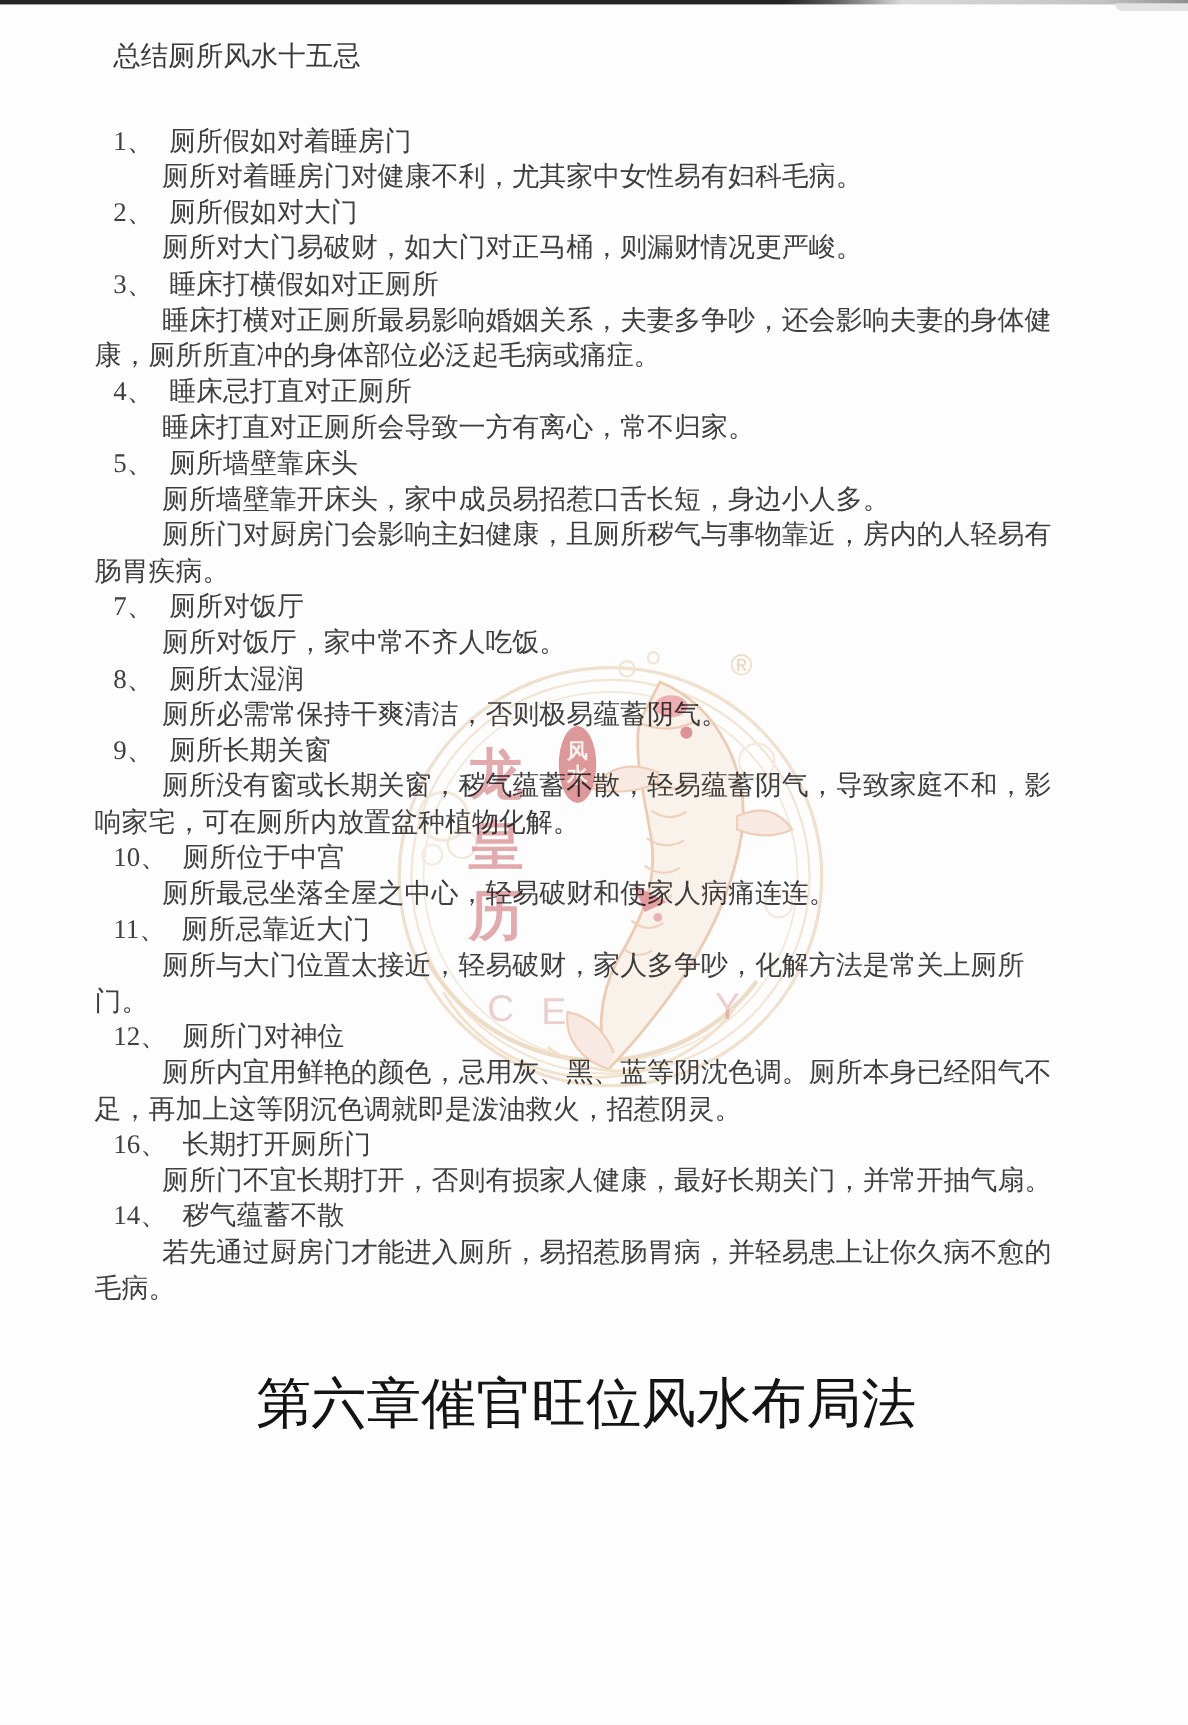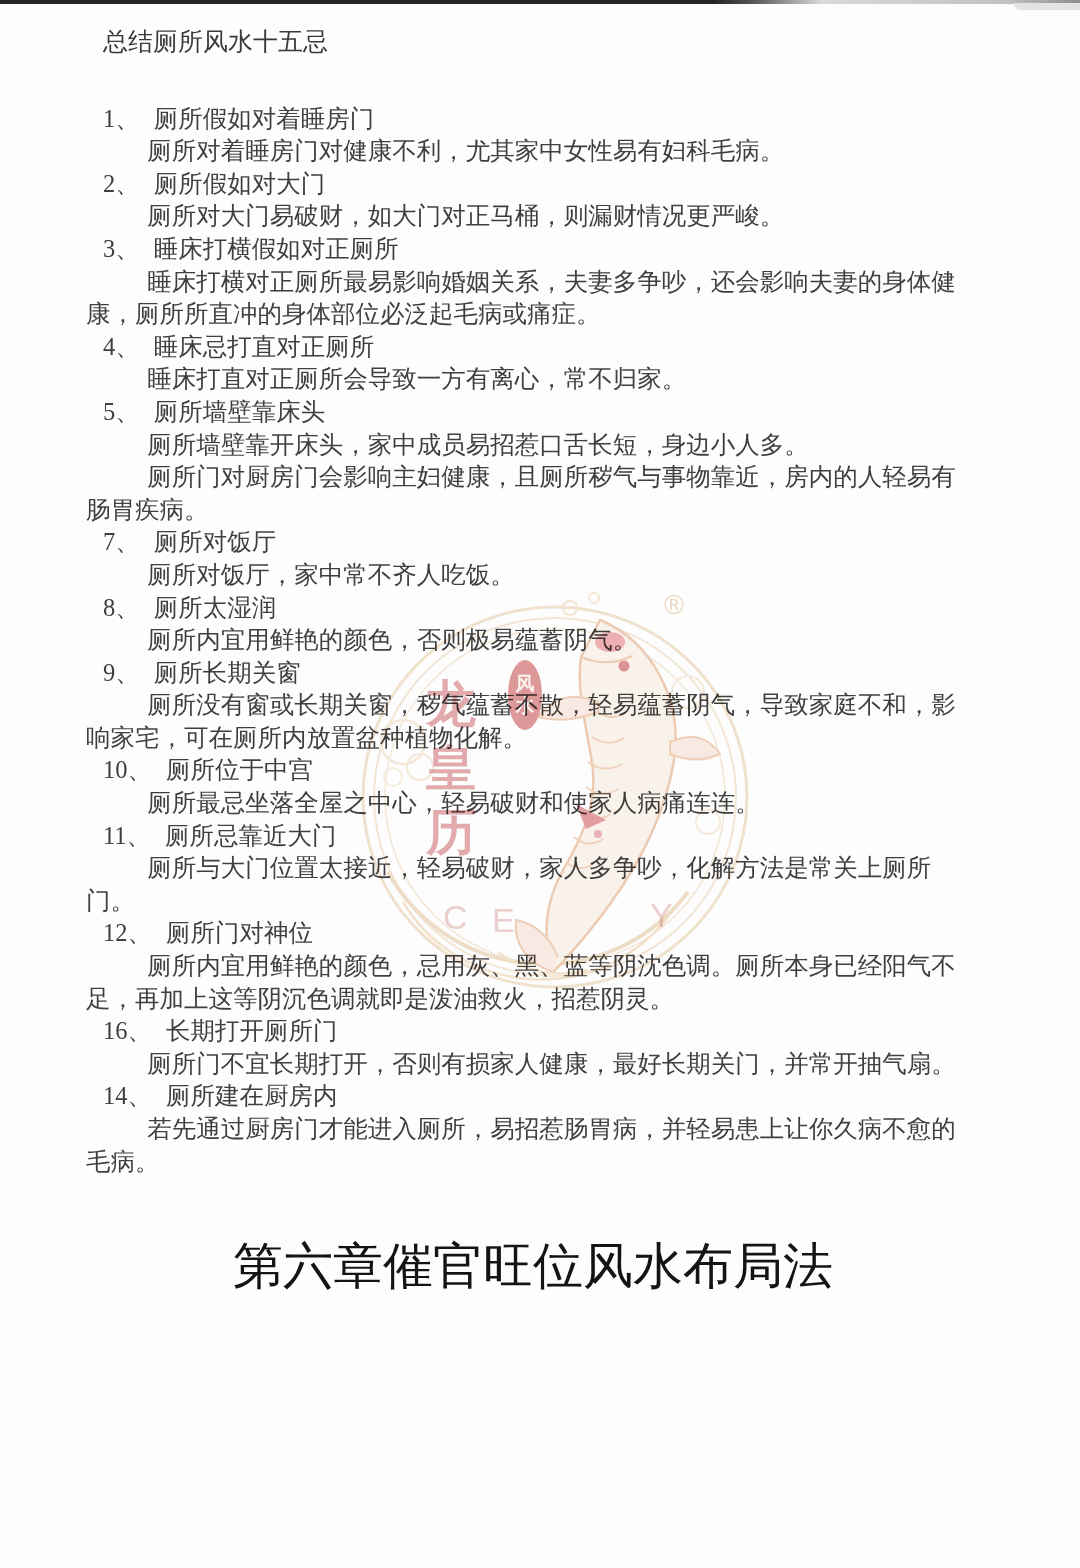--- a/index.html
+++ b/index.html
@@ -14,21 +14,21 @@
   .top-edge{
     position:absolute;top:0;left:0;width:100%;height:4px;
     background:linear-gradient(90deg,#242424 0%,#242424 66%,#5a5a5a 70%,#d9d9d9 76%,#c2c2c2 93%,#8f8f8f 100%);
   }
   .top-edge-tab{
     position:absolute;top:3px;right:0;width:66px;height:7px;
     background:#e3e3e3;border-bottom-left-radius:6px;
   }
   .content{
     position:relative;z-index:2;
-    padding:26px 100px 0 86px;
+    padding:36px 100px 0 86px;
     color:#3f3f3f;
     font-size:24.5px;
     line-height:32.6px;
   }
   .doc-title{
     font-size:25px;font-weight:normal;
     margin:0 0 44px 17px;
     color:#3a3a3a;
   }
   .item-heading{margin:0 0 0 17px;}
@@ -127,21 +127,21 @@
     <p class="item-desc">厕所门对厨房门会影响主妇健康，且厕所秽气与事物靠近，房内的人轻易有肠胃疾病。</p>
   </div>
 
   <div class="item">
     <p class="item-heading"><span class="num">7、</span><span class="heading-text">厕所对饭厅</span></p>
     <p class="item-desc">厕所对饭厅，家中常不齐人吃饭。</p>
   </div>
 
   <div class="item">
     <p class="item-heading"><span class="num">8、</span><span class="heading-text">厕所太湿润</span></p>
-    <p class="item-desc">厕所内宜用鲜艳的颜色，否则极易蕴蓄阴气。</p>
+    <p class="item-desc">厕所必需常保持干爽清洁，否则极易蕴蓄阴气。</p>
   </div>
 
   <div class="item">
     <p class="item-heading"><span class="num">9、</span><span class="heading-text">厕所长期关窗</span></p>
     <p class="item-desc">厕所没有窗或长期关窗，秽气蕴蓄不散，轻易蕴蓄阴气，导致家庭不和，影响家宅，可在厕所内放置盆种植物化解。</p>
   </div>
 
   <div class="item">
     <p class="item-heading"><span class="num">10、</span><span class="heading-text">厕所位于中宫</span></p>
     <p class="item-desc">厕所最忌坐落全屋之中心，轻易破财和使家人病痛连连。</p>
@@ -156,21 +156,21 @@
     <p class="item-heading"><span class="num">12、</span><span class="heading-text">厕所门对神位</span></p>
     <p class="item-desc">厕所内宜用鲜艳的颜色，忌用灰、黑、蓝等阴沈色调。厕所本身已经阳气不足，再加上这等阴沉色调就即是泼油救火，招惹阴灵。</p>
   </div>
 
   <div class="item">
     <p class="item-heading"><span class="num">16、</span><span class="heading-text">长期打开厕所门</span></p>
     <p class="item-desc">厕所门不宜长期打开，否则有损家人健康，最好长期关门，并常开抽气扇。</p>
   </div>
 
   <div class="item">
-    <p class="item-heading"><span class="num">14、</span><span class="heading-text">厕所建在厨房内</span></p>
+    <p class="item-heading"><span class="num">14、</span><span class="heading-text">秽气蕴蓄不散</span></p>
     <p class="item-desc">若先通过厨房门才能进入厕所，易招惹肠胃病，并轻易患上让你久病不愈的毛病。</p>
   </div>
 
 </div>
     <h2 class="chapter-heading">第六章催官旺位风水布局法</h2>
   </div>
 
   <div class="watermark">
     <svg width="424" height="430" viewBox="0 0 424 430">
 

